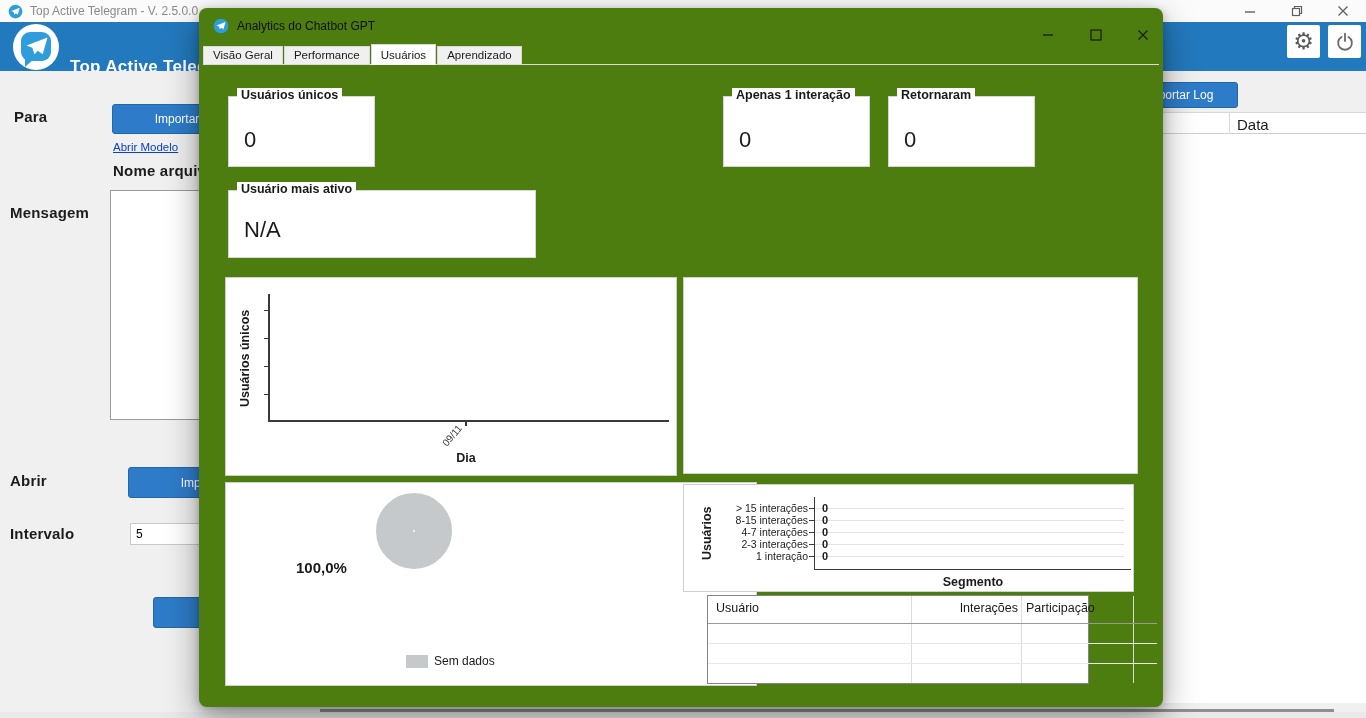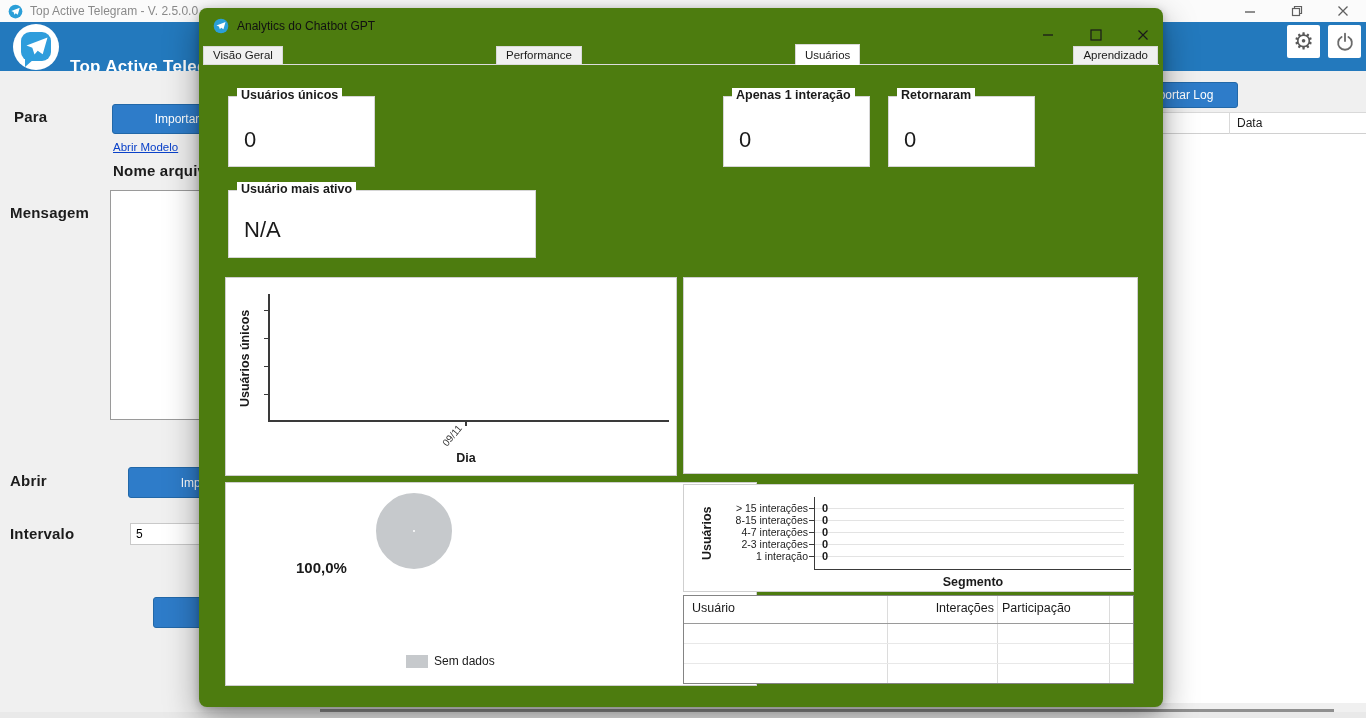--- a/index.html
+++ b/index.html
@@ -18,32 +18,32 @@
   #bg-body { left:0; top:71px; width:1366px; height:641px; background:#f0f0f0; }
   .form-label { font-weight:bold; font-size:15px; color:#1c1c1c; letter-spacing:.2px; }
   .blue-btn { background:#2e7cc9; border:1px solid #2268a8; border-radius:3px;
     color:#fff; font-size:12px; text-align:center; font-family:"Liberation Sans",sans-serif; }
   #txt-mensagem { background:#fff; border:1px solid #9a9a9a; resize:none; }
   #input-intervalo { background:#fff; border:1px solid #c9c9c9; font-size:12px; padding-left:5px; }
   #link-modelo { color:#0a41c9; font-size:11.5px; text-decoration:underline; }
   #log-list { background:#fff; border-left:1px solid #aeaeae; border-top:1px solid #d9d9d9; }
   #log-header { border-bottom:1px solid #d0d0d0; height:21px; }
   #log-col-divider { left:71px; top:0; width:1px; height:21px; background:#d9d9d9; }
-  #log-col-data { left:79px; top:3px; font-size:12px; color:#1a1a1a; }
+  #log-col-data { left:79px; top:3px; font-size:15px; color:#1a1a1a; }
   #bg-bottom-line { left:320px; top:709px; width:1014px; height:3px; background:#8f8f8f; }
   #bg-bottom-strip { left:0; top:712px; width:1366px; height:6px; background:#e9e9e9; }
 
   
   #dialog { left:199px; top:8px; width:964px; height:699px; background:#4d7c0f; border-radius:8px;
     box-shadow:0 12px 34px rgba(0,0,0,.38), 0 2px 8px rgba(0,0,0,.22); }
   #dlg-title { left:38px; top:11px; font-size:12px; color:#111; }
   .dlg-ctl { width:34px; height:26px; display:flex; align-items:center; justify-content:center;
     background:transparent; border:none; }
   #tabstrip { left:4px; top:36px; right:0; height:21px; display:flex; align-items:flex-end;
-    border-bottom:1px solid #dcdcdc; width:956px;justify-content:space-between; }
+    border-bottom:1px solid #dcdcdc; width:956px; }
   .tab { font-size:11.5px; color:#1a1a1a; background:#f0f0f0; border:1px solid #d9d9d9;
     padding:2px 9px 3px 9px; margin-right:1px; margin-bottom:-1px; border-bottom:1px solid #dcdcdc; }
   .tab.selected { background:#fff; border-bottom:1px solid #fff; padding-top:4px; }
 
   .gbox { border:1px solid #d6d6d6; background:#fff; }
   .glabel { position:absolute; top:-9px; left:8px; background:#fff; padding:0 4px;
     font-weight:bold; font-size:12.5px; color:#1a1a1a; white-space:nowrap; }
   .gval { position:absolute; left:15px; top:30px; font-size:22px; color:#1a1a1a; }
 
   .panel { border:1px solid #cfcfcf; background:#fff; }
@@ -219,21 +219,21 @@
     <div class="abs axis" style="left:130px;top:12px;width:1px;height:72px"></div>
     <span class="abs bar-val" style="left:138px;top:17px">0</span>
     <span class="abs bar-val" style="left:138px;top:29px">0</span>
     <span class="abs bar-val" style="left:138px;top:41px">0</span>
     <span class="abs bar-val" style="left:138px;top:53px">0</span>
     <span class="abs bar-val" style="left:138px;top:65px">0</span>
     <div class="abs axis" style="left:130px;top:84px;width:317px;height:1px"></div>
     <div class="abs chart-xlabel" style="left:229px;top:90px;width:120px">Segmento</div>
   </div>
 
-  <div class="abs" id="an-table" style="left:484px;top:587px;width:451px;height:89px">
+  <div class="abs" id="an-table" style="left:508px;top:587px;width:382px;height:89px">
     <span class="abs th" style="left:8px;top:5px">Usuário</span>
     <span class="abs th" style="left:210px;top:5px;width:100px;text-align:right">Interações</span>
     <span class="abs th" style="left:318px;top:5px;width:104px;">Participação</span>
     <div class="abs tcol-line" style="left:203px"></div>
     <div class="abs tcol-line" style="left:313px"></div>
     <div class="abs tcol-line" style="left:425px"></div>
     <div class="abs" style="left:0;top:27px;width:449px;height:1px;background:#9a9a9a"></div>
     <div class="abs trow-line" style="top:47px"></div>
     <div class="abs trow-line" style="top:67px"></div>
   </div>

